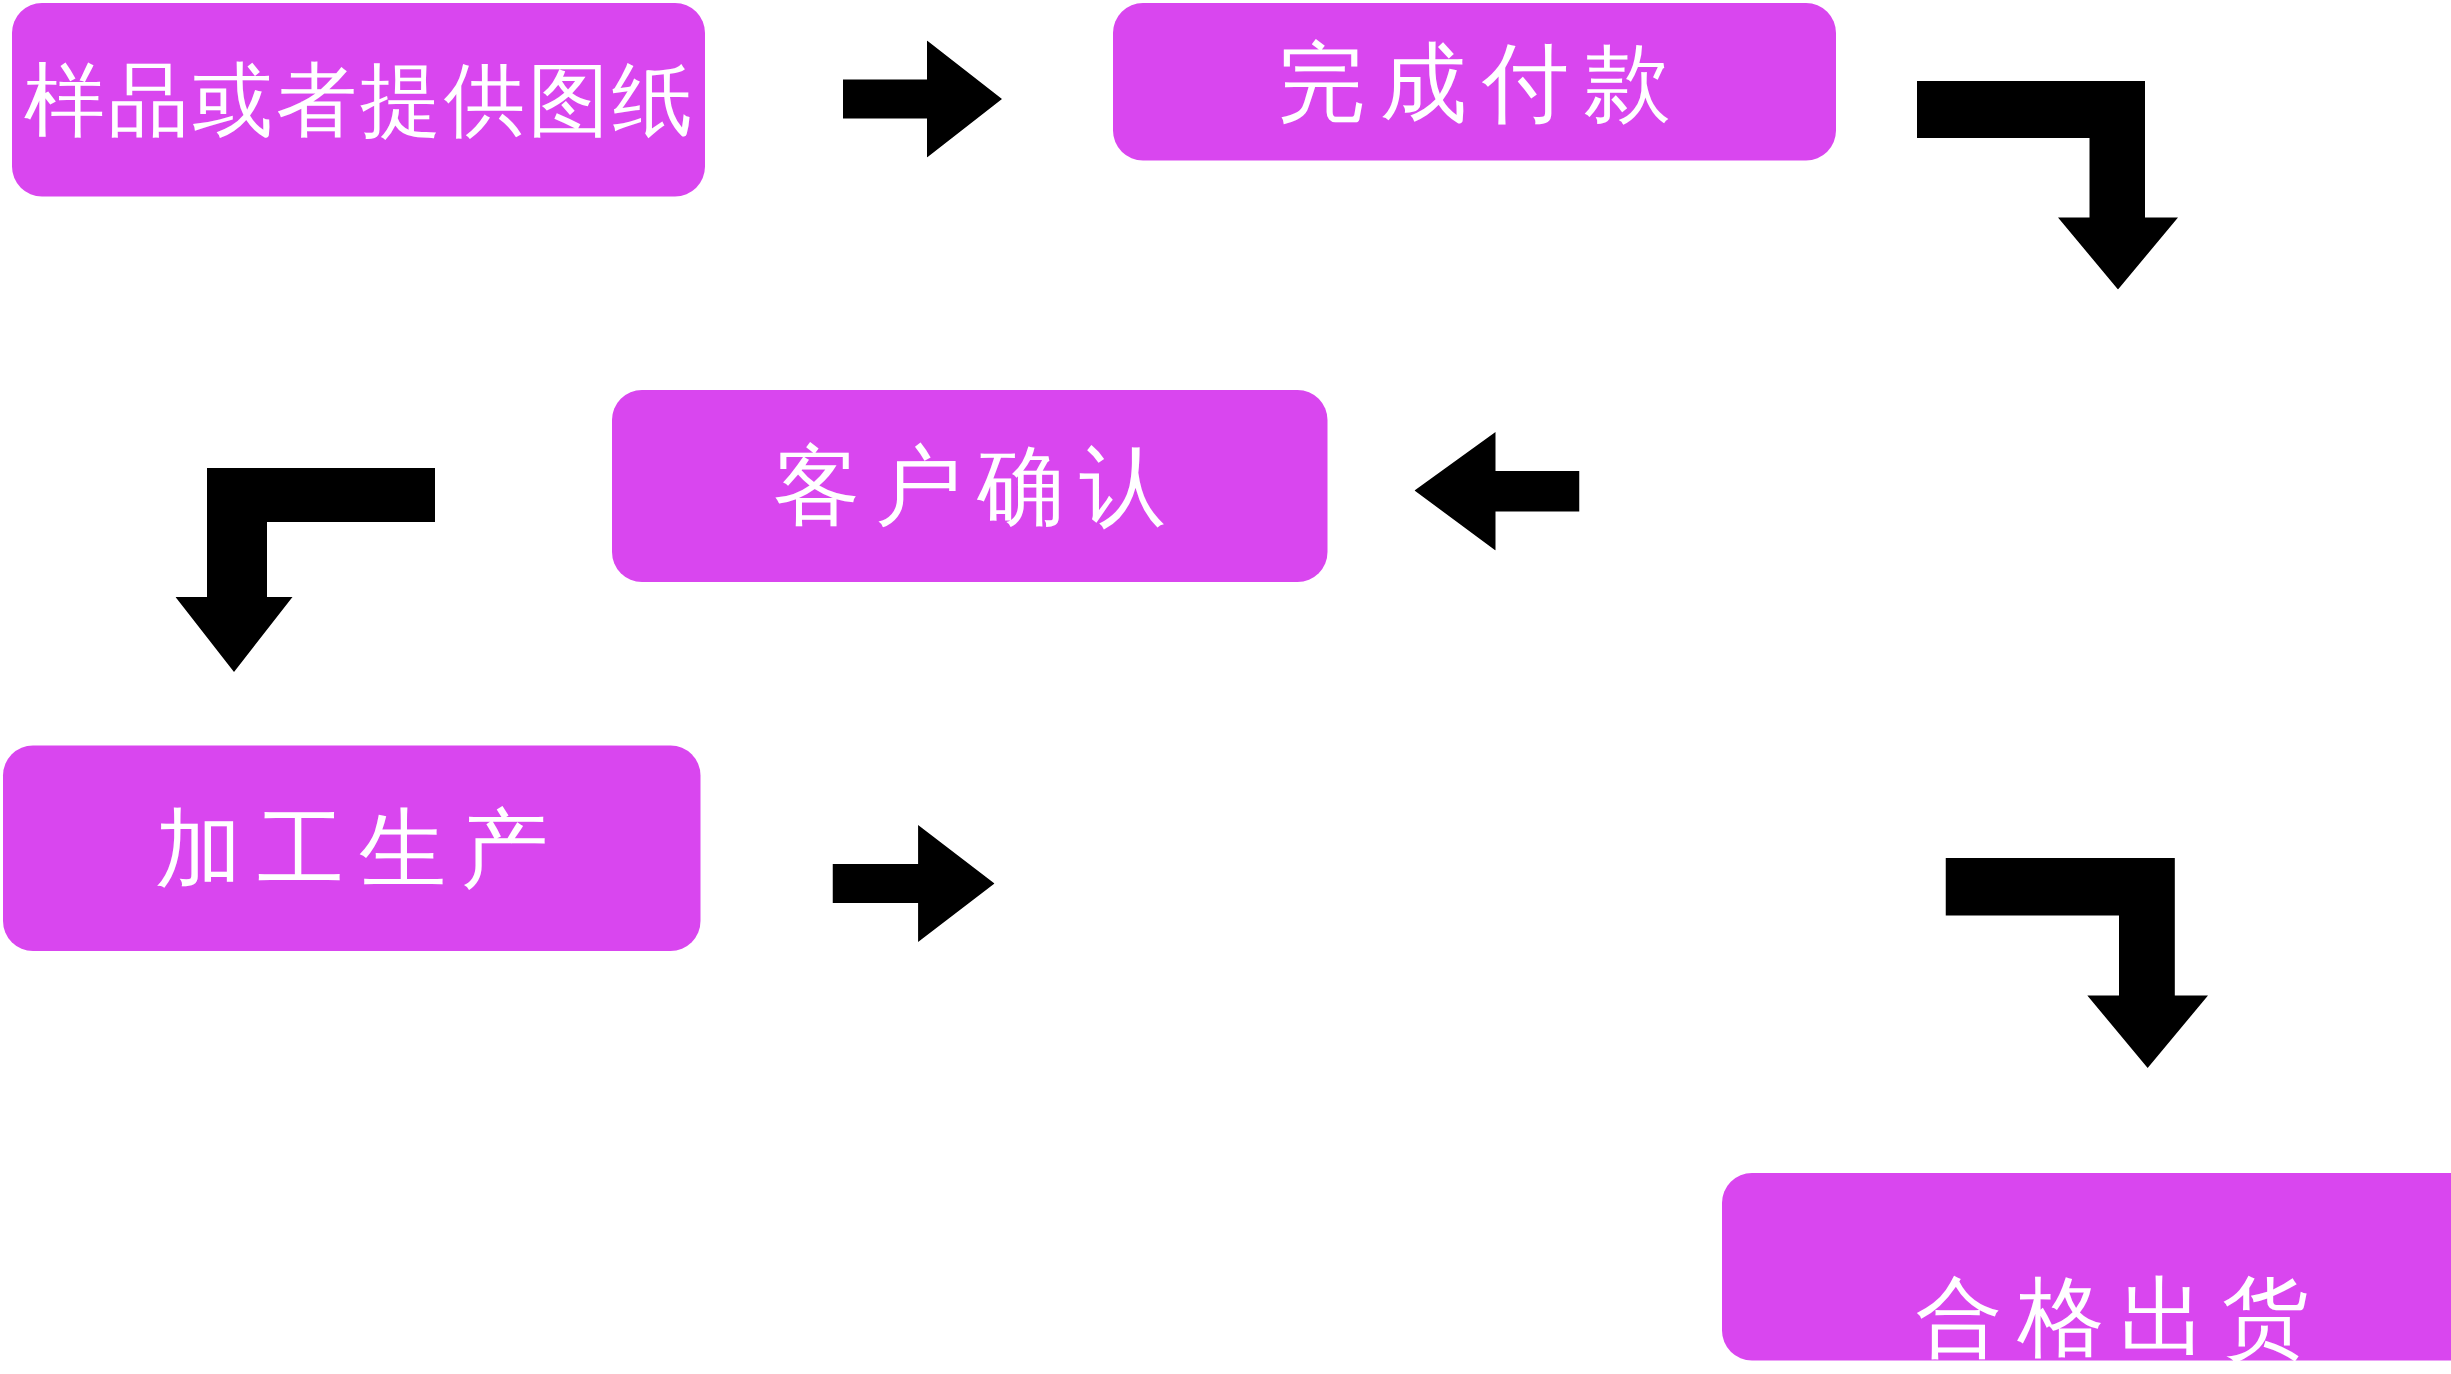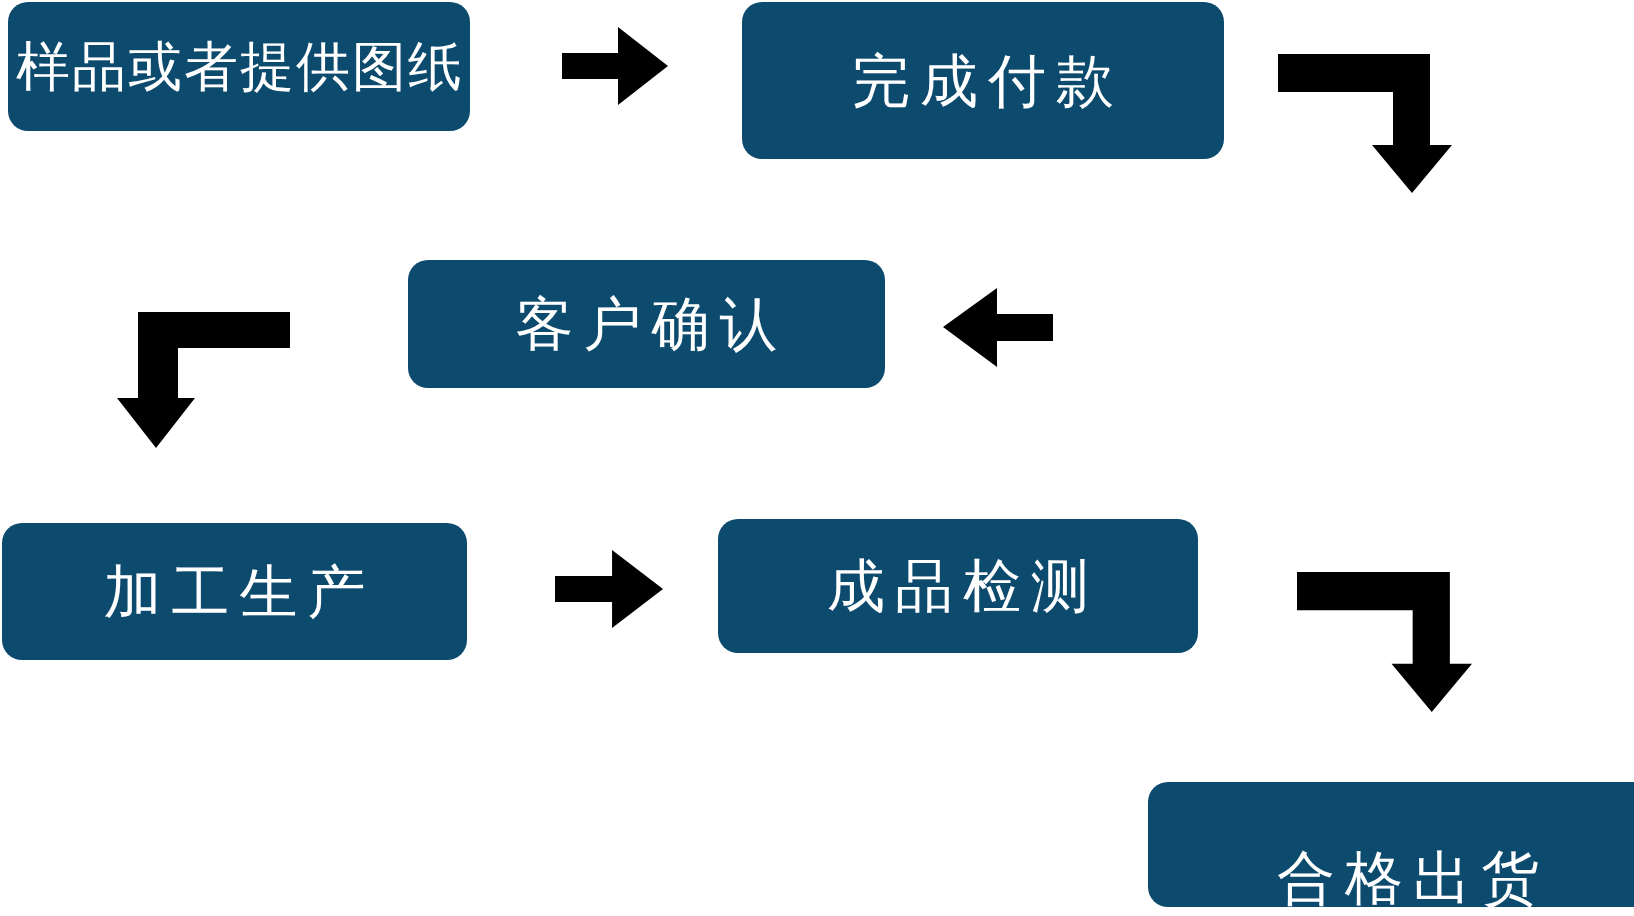--- a/index.html
+++ b/index.html
@@ -10,21 +10,21 @@
   }
   .canvas {
     position: relative;
     width: 1634px;
     height: 916px;
     background: #ffffff;
     overflow: hidden;
   }
   .node {
     position: absolute;
-    background: #0c4a6e;
+    background: #d946ef;
     border-radius: 20px;
     display: flex;
     align-items: center;
     justify-content: center;
   }
   .node-label {
     color: #ffffff;
     font-size: 58px;
     letter-spacing: 10px;
     margin-right: -10px;
@@ -57,21 +57,21 @@
   <div class="node tight" style="left:8px; top:2px; width:462px; height:129px;">
     <span class="node-label">样品或者提供图纸</span>
   </div>
 
   <span class="arrow" style="left:562px; top:27px; width:106px; height:78px;">
     <svg viewBox="0 0 106 78" preserveAspectRatio="none">
       <polygon points="0,26 56,26 56,0 106,39 56,78 56,52 0,52"></polygon>
     </svg>
   </span>
 
-  <div class="node" style="left:742px; top:2px; width:482px; height:157px;">
+  <div class="node" style="left:742px; top:2px; width:482px; height:105px;">
     <span class="node-label">完成付款</span>
   </div>
 
   <span class="arrow" style="left:1278px; top:54px; width:174px; height:139px;">
     <svg viewBox="0 0 174 139" preserveAspectRatio="none">
       <polygon points="0,0 152,0 152,91 174,91 134,139 94,91 115,91 115,38 0,38"></polygon>
     </svg>
   </span>
 
 
@@ -84,33 +84,30 @@
   <div class="node" style="left:408px; top:260px; width:477px; height:128px;border-radius:20px;">
     <span class="node-label">客户确认</span>
   </div>
 
   <span class="arrow" style="left:117px; top:312px; width:173px; height:136px;">
     <svg viewBox="0 0 173 136" preserveAspectRatio="none">
       <polygon points="173,0 173,36 61,36 61,86 78,86 39,136 0,86 21,86 21,0"></polygon>
     </svg>
   </span>
 
-  <div class="node" style="left:2px; top:523px; width:465px; height:137px;">
+  <div class="node" style="left:2px; top:497px; width:465px; height:137px;">
     <span class="node-label">加工生产</span>
   </div>
 
   <span class="arrow" style="left:555px; top:550px; width:108px; height:78px;">
     <svg viewBox="0 0 106 78" preserveAspectRatio="none">
       <polygon points="0,26 56,26 56,0 106,39 56,78 56,52 0,52"></polygon>
     </svg>
   </span>
 
-  <div class="node" style="left:718px; top:519px; width:480px; height:134px;">
-    <span class="node-label">成品检测</span>
-  </div>
 
   <span class="arrow" style="left:1297px; top:572px; width:175px; height:140px;">
     <svg viewBox="0 0 174 139" preserveAspectRatio="none">
       <polygon points="0,0 152,0 152,91 174,91 134,139 94,91 115,91 115,38 0,38"></polygon>
     </svg>
   </span>
 
   <div class="node" style="left:1148px; top:782px; width:520px; height:125px;align-items:flex-end;">
     <span class="node-label">合格出货</span>
   </div>

